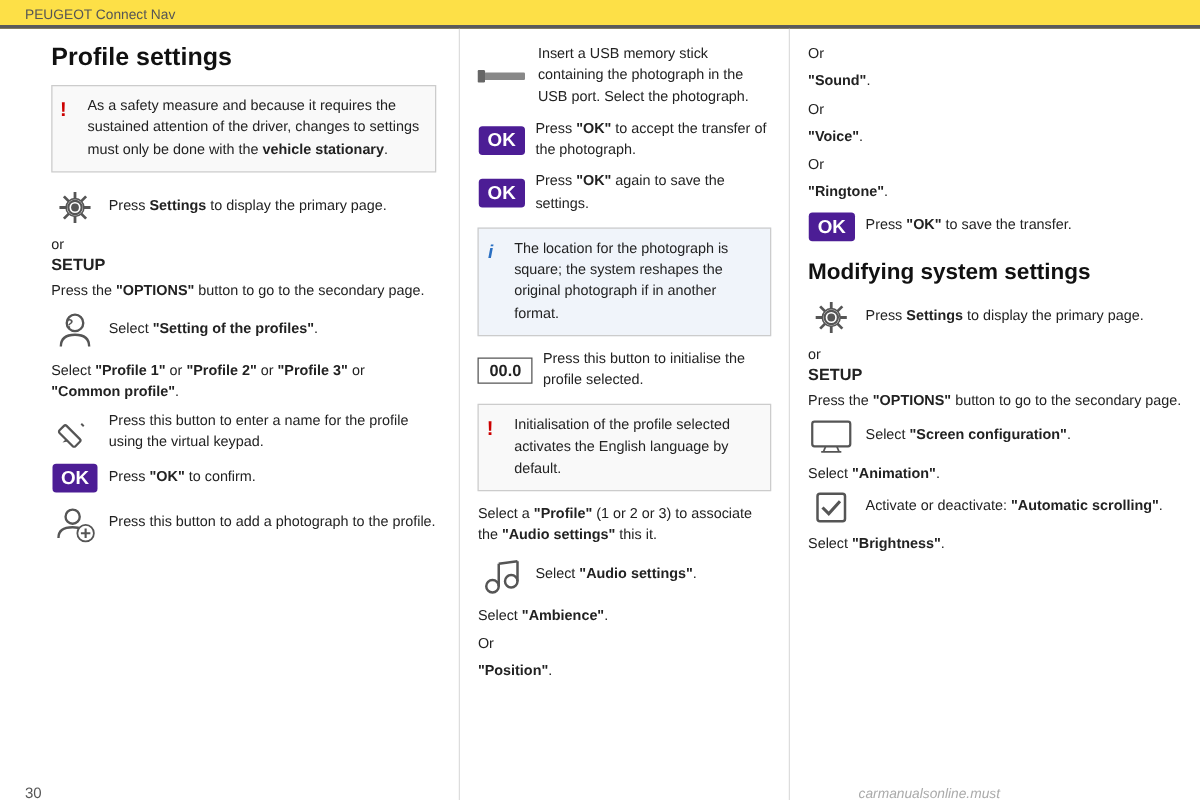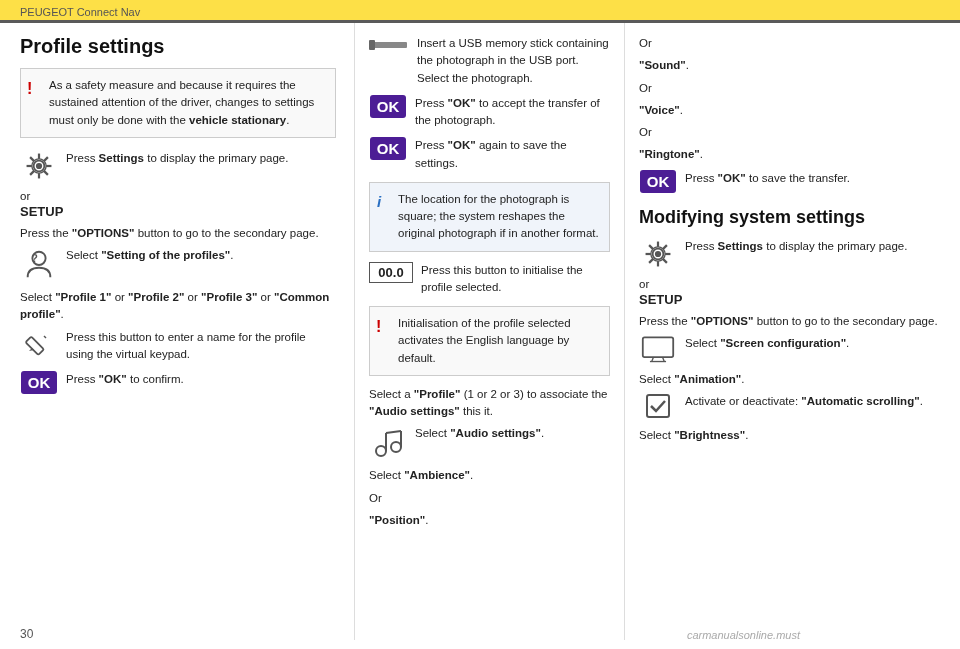--- a/index.html
+++ b/index.html
@@ -15,20 +15,21 @@
     .page-header {
       background: #fde047;
       padding: 6px 20px 2px 20px;
       border-bottom: 3px solid #5a5a5a;
       font-size: 11px;
       color: #555;
     }
     .content-area {
       display: flex;
       height: calc(649px - 32px);
+      margin-left: 21px;
     }
     .left-col {
       width: 355px;
       padding: 12px 18px 10px 20px;
       border-right: 1px solid #ddd;
       overflow: hidden;
     }
     .mid-col {
       width: 270px;
       padding: 12px 14px 10px 14px;
@@ -99,21 +100,21 @@
     .warn-box2 .exclaim {
       position: absolute;
       left: 6px;
       top: 8px;
       color: #c00;
       font-size: 16px;
       font-weight: bold;
     }
     .step-row {
       display: flex;
-      align-items: flex-start;
+      align-items: center;
       margin-bottom: 8px;
       gap: 8px;
     }
     .step-row .icon-area {
       min-width: 38px;
       display: flex;
       align-items: center;
       justify-content: center;
     }
     .step-text {
@@ -282,20 +283,34 @@
       <div class="icon-area">
         <span class="ok-badge">OK</span>
       </div>
       <div class="step-text">
         <span>Press</span>
         <strong>"OK"</strong>
         <span>to confirm.</span>
       </div>
     </div>
 
+    <div class="step-row">
+      <div class="icon-area">
+        <svg class="photo-profile-icon" viewBox="0 0 36 36">
+          <circle cx="16" cy="12" r="6" fill="none" stroke="#555" stroke-width="2"></circle>
+          <path d="M4 30 Q4 21 16 21 Q26 21 28 28" fill="none" stroke="#555" stroke-width="2"></path>
+          <circle cx="27" cy="26" r="7" fill="white" stroke="#555" stroke-width="1.5"></circle>
+          <line x1="27" y1="22" x2="27" y2="30" stroke="#555" stroke-width="1.8"></line>
+          <line x1="23" y1="26" x2="31" y2="26" stroke="#555" stroke-width="1.8"></line>
+        </svg>
+      </div>
+      <div class="step-text">
+        <span>Press this button to add a photograph to the profile.</span>
+      </div>
+    </div>
   </div>
 
   <div class="mid-col">
 
     <div class="step-row">
       <div class="icon-area">
         <svg width="40" height="20" viewBox="0 0 40 20">
           <rect x="2" y="7" width="36" height="6" rx="1" fill="#888"></rect>
           <rect x="0" y="5" width="6" height="10" rx="1" fill="#666"></rect>
         </svg>

